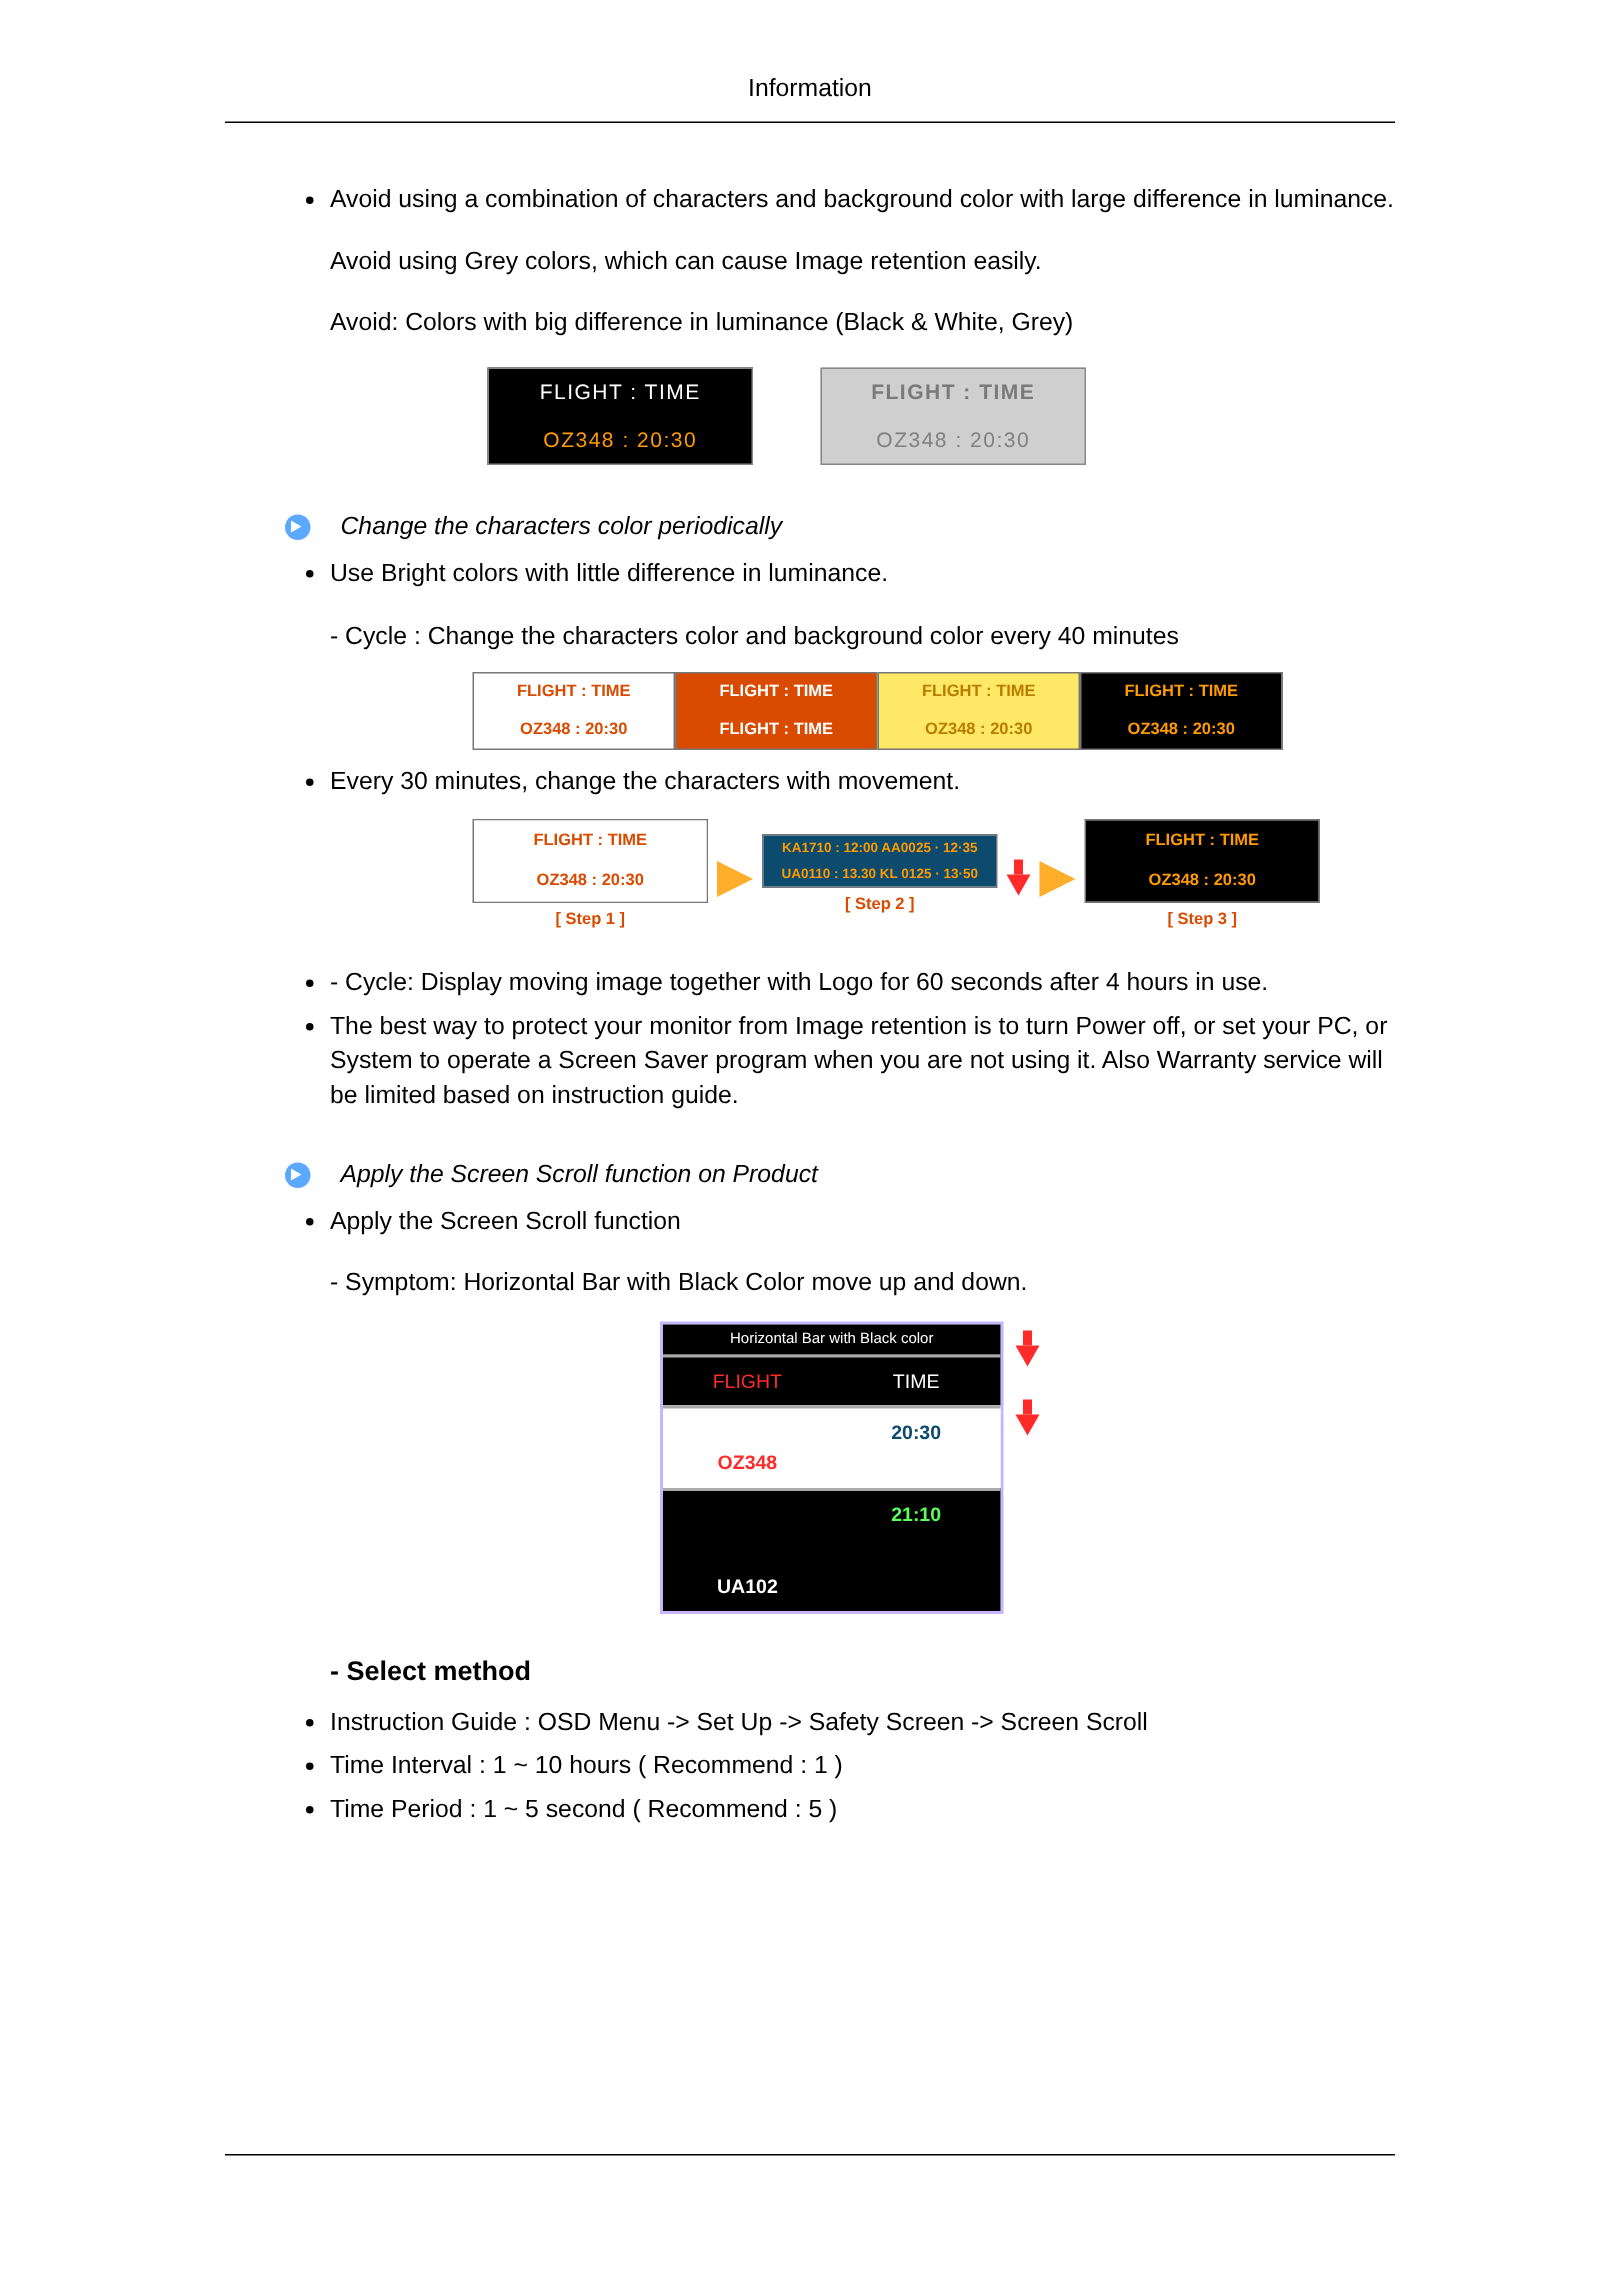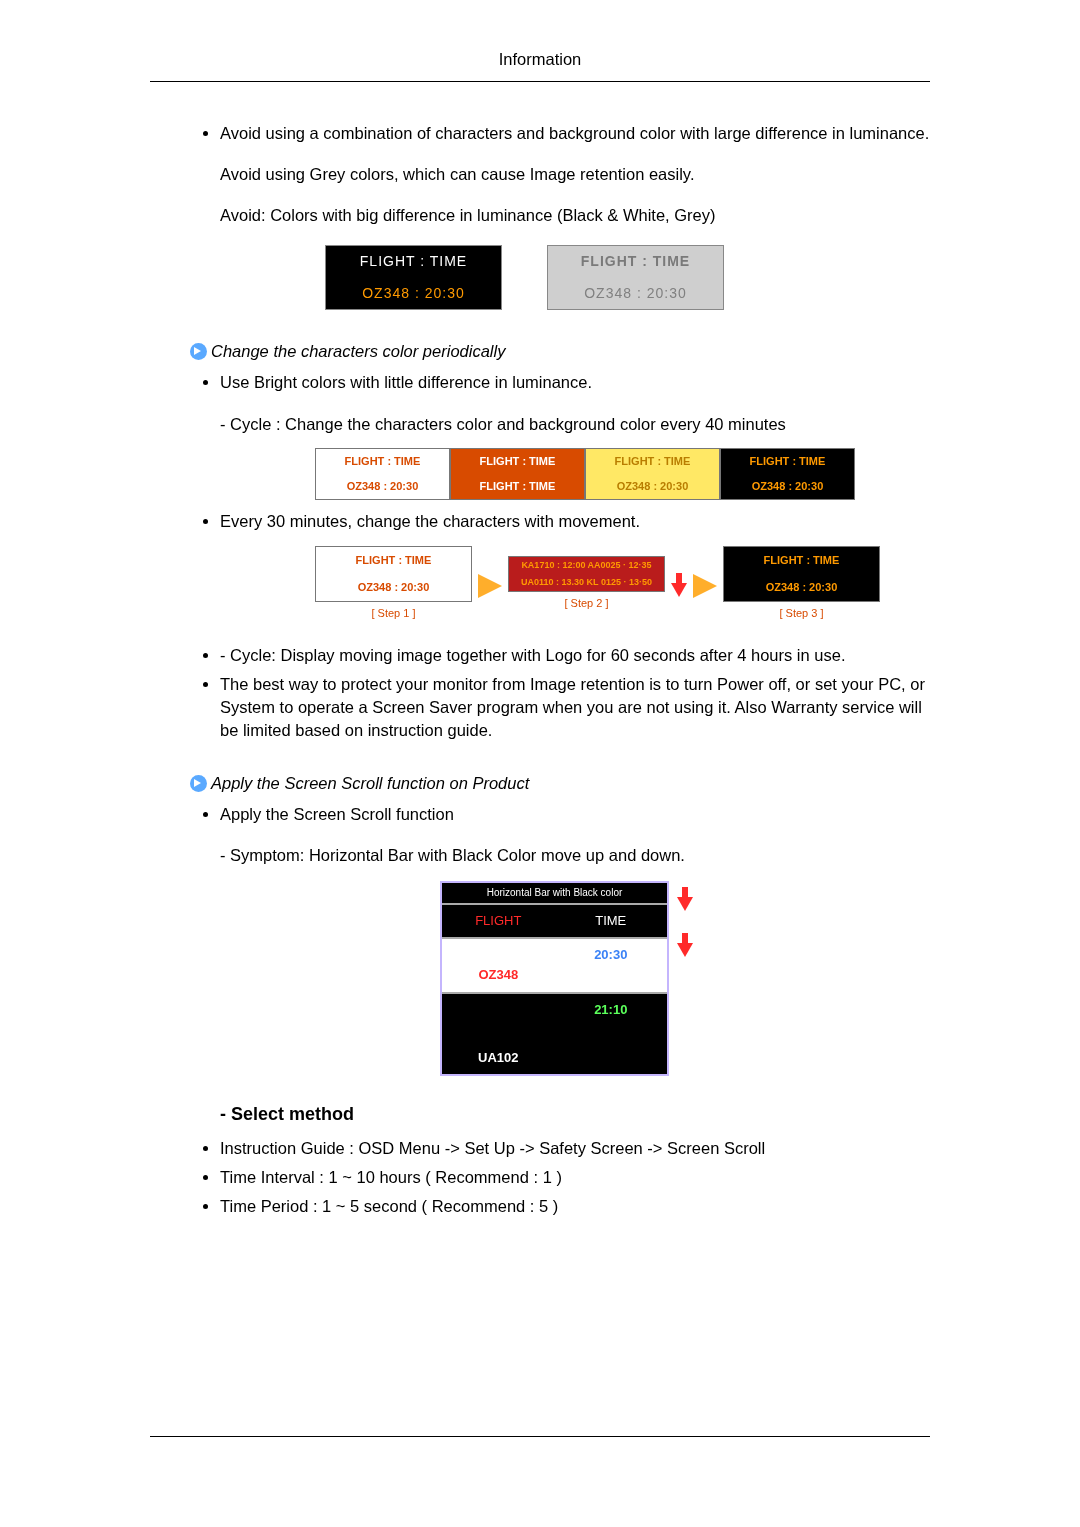--- a/index.html
+++ b/index.html
@@ -38,21 +38,21 @@
     line-height: 1.4;
   }
   .sub {
     margin: 18px 0 6px 0;
     line-height: 1.4;
   }
   .heading-row {
     display: flex;
     align-items: center;
     margin: 32px 0 10px 40px;
-    gap: 4px;
+    gap: 20px;
   }
   .arrow-icon {
     width: 17px; height: 17px;
     border-radius: 50%;
     background: #5aa9ff;
     position: relative;
     flex: 0 0 17px;
   }
   .arrow-icon::after{
     content:"";
@@ -119,25 +119,25 @@
   }
   .step-box {
     width:155px;
     text-align:center;
     border:1px solid #777;
     font-weight:bold;
   }
   .step-box .a{padding:6px 0;background:#fff;color:#d84b00;}
   .step-box .b{padding:6px 0;background:#fff;color:#d84b00;}
   .step-box.scramble .a,
-  .step-box.scramble .b{ background:#b91c1c;color:#ff9a00;letter-spacing:0;font-size:9px;line-height:1;}
+  .step-box.scramble .b{ background:#0c4a6e;color:#ff9a00;letter-spacing:0;font-size:9px;line-height:1;}
   .step-box.scramble .a{padding:4px 0;}
   .step-box.scramble .b{padding:4px 0;}
   .step-box.bk .a,.step-box.bk .b{background:#000;color:#ff9a00;}
-  .step-lbl{ text-align:center;color:#d84b00;padding:4px 0;font-weight:normal;}
+  .step-lbl{ text-align:center;color:#d84b00;padding:4px 0;font-weight:bold;}
   .arrow-right{
      width:0;height:0;
      border-top:12px solid transparent;
      border-bottom:12px solid transparent;
      border-left:24px solid #ffae2b;
   }
   .arrow-down-red{
      width:0;height:0;
      border-left:8px solid transparent;
      border-right:8px solid transparent;
@@ -163,21 +163,21 @@
   }
   .scroll-table .hdr{
     background:#000;color:#fff;font-size:10px;padding:3px 0;font-family:Arial;
   }
   .scroll-table .r{display:flex;border-top:2px solid #aaa;}
   .scroll-table .r > div{flex:1;padding:7px 0;}
   .scroll-table .r0{background:#000;color:#fff;}
   .scroll-table .r0 > div:first-child{color:#ff2a2a;}
   .scroll-table .r1{background:#fff;}
   .scroll-table .r1 > div:first-child{color:#ff2a2a;font-weight:bold;margin-top:20px;}
-  .scroll-table .r1 > div:last-child{color:#3b82f6;font-weight:bold;}
+  .scroll-table .r1 > div:last-child{color:#0c4a6e;font-weight:bold;}
   .scroll-table .r2{background:#000;}
   .scroll-table .r2 > div:first-child{color:#fff;font-weight:bold;margin-top:48px;}
   .scroll-table .r2 > div:last-child{color:#5bff5b;font-weight:bold;}
   .scroll-arrows{display:flex;flex-direction:column;gap:20px;align-items:center;padding-top:6px;}
 
   .sel-head{
     font-size:18px;font-weight:bold;
     margin:28px 0 12px 70px;
   }
 </style>

